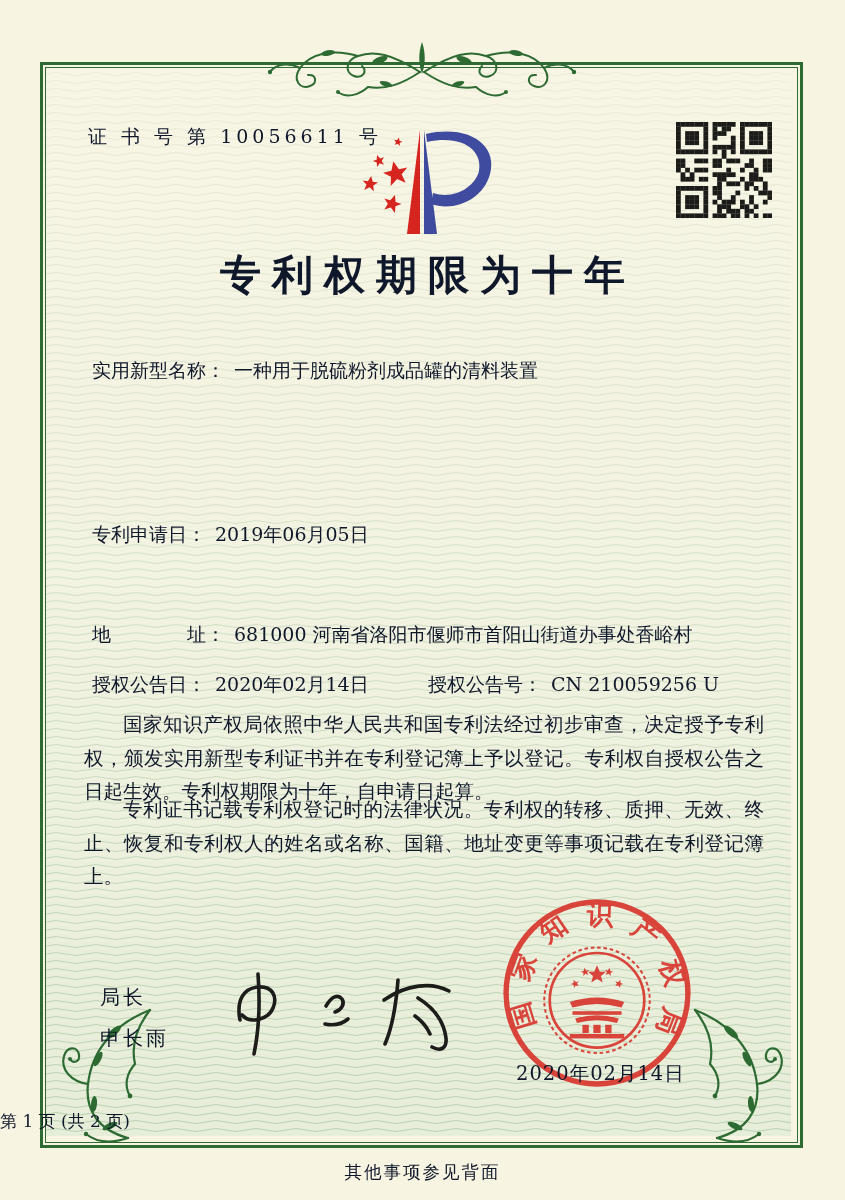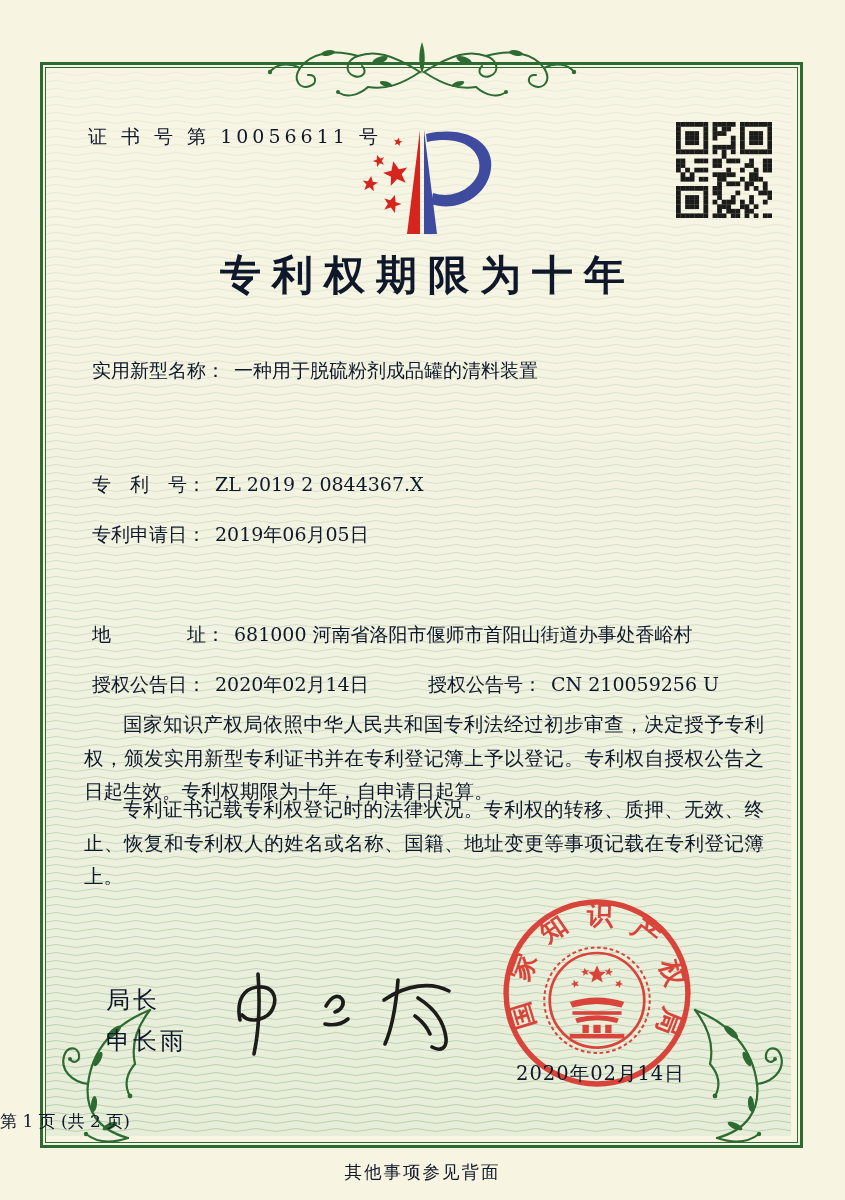--- a/index.html
+++ b/index.html
@@ -39,21 +39,21 @@
     left:0;right:0;top:248px;text-align:center;
     font-size:41px;font-weight:bold;letter-spacing:11px;padding-left:11px;
   }
   .field-row{left:92px;font-size:19px;white-space:nowrap;}
   .field-row .fvalue{margin-left:9px;}
   .grant-no{position:absolute;left:336px;top:0;white-space:nowrap;}
   .para{
     left:84px;width:680px;
     font-size:19.5px;line-height:33.5px;text-align:justify;text-indent:2em;
   }
-  .officer{left:106px;font-size:24px;letter-spacing:3px;}
+  .officer{left:100px;font-size:20px;letter-spacing:3px;}
   .seal-date{left:516px;top:1060px;font-size:19.5px;letter-spacing:1px;z-index:6;}
   .page-footer{left:0;right:0;top:1110px;text-align:left;font-size:17px;}
   .back-note{left:0;right:0;top:1160px;text-align:center;font-size:17.5px;letter-spacing:2px;}
   .sig-svg{left:222px;top:968px;z-index:5;}
   .seal-svg{left:497px;top:893px;z-index:5;opacity:.92;}
   .logo-box{left:330px;top:124px;z-index:4;}
   .qr-box{left:676px;top:122px;width:96px;height:96px;z-index:4;}
 </style>
 </head>
 <body>
@@ -481,23 +481,20 @@
         <rect x="86.86" y="91.43" width="4.77" height="4.77" fill="#1b1b19"></rect>
         <rect x="91.43" y="91.43" width="4.77" height="4.77" fill="#1b1b19"></rect>
       </svg>
   </div>
 
   <div class="abs title">专利权期限为十年</div>
 
   <div class="abs field-row" style="top:358px">
     <span class="flabel">实用新型名称：</span><span class="fvalue">一种用于脱硫粉剂成品罐的清料装置</span>
   </div>
-  <div class="abs field-row" style="top:472px">
-    <span class="flabel">专　利　号：</span><span class="fvalue">ZL 2019 2 0844367.X</span>
-  </div>
   <div class="abs field-row" style="top:522px">
     <span class="flabel">专利申请日：</span><span class="fvalue">2019年06月05日</span>
   </div>
   <div class="abs field-row" style="top:622px">
     <span class="flabel">地　　　　址：</span><span class="fvalue">681000 河南省洛阳市偃师市首阳山街道办事处香峪村</span>
   </div>
 
   <div class="abs field-row" style="top:672px">
     <span>授权公告日：</span><span class="fvalue">2020年02月14日</span>
     <span class="grant-no">

